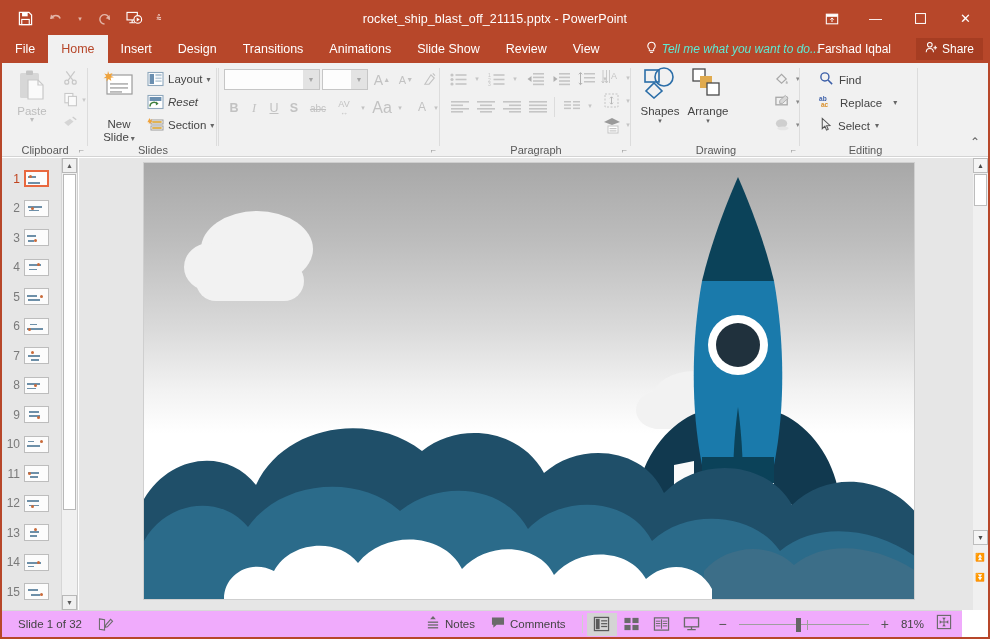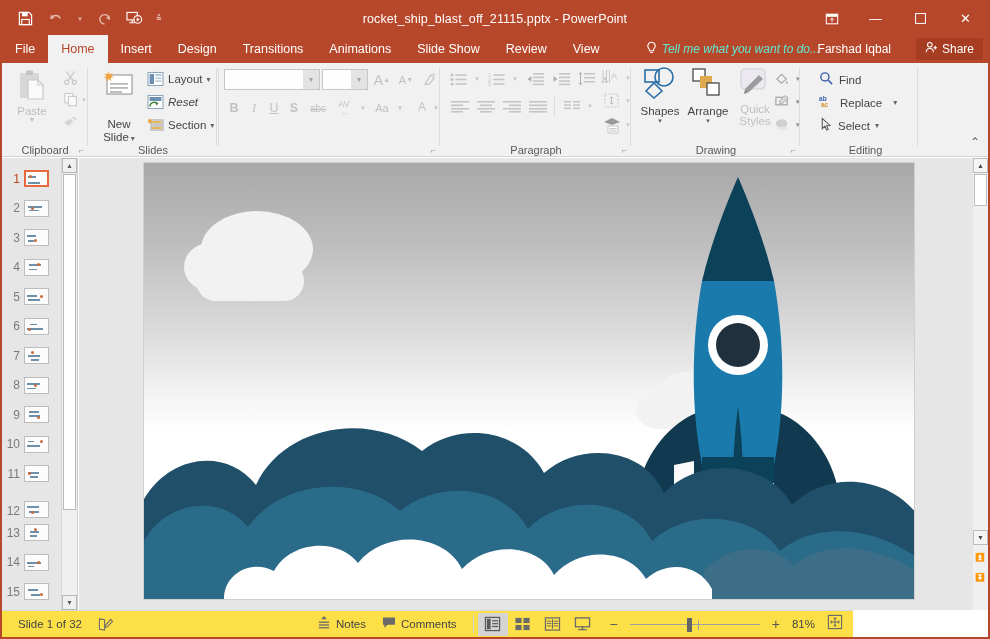--- a/index.html
+++ b/index.html
@@ -192,22 +192,22 @@
   }
   .t-blue { color:#1a6e99; }
   .t-grey { color:#6b6b6b; }
   .title-line2 {
     position:absolute; left:56px; top:182px;
     font-size:31px; font-weight:bold; color:#575757; white-space:nowrap;
   }
 
   
   .statusbar {
-    position:absolute; left:0; bottom:0; width:851px; height:27px;
-    background:#fde047; border-top:1px solid #d8d8d8;
+    position:absolute; left:0; bottom:0; width:960px; height:27px;
+    background:#f0abfc; border-top:1px solid #d8d8d8;
     display:flex; align-items:center;
   }
   .sb-text { font-size:11.5px; color:#444; }
   .sb-item { display:flex; align-items:center; gap:5px; height:27px; padding:0 8px; }
   .view-btn { width:30px; height:23px; display:flex; align-items:center; justify-content:center; }
   .view-btn.active { background:#d4d4d4; }
   .zoom-slider { position:relative; width:142px; height:27px; display:flex; align-items:center; }
   .zs-track { position:absolute; left:6px; right:6px; top:13px; height:1px; background:#9e9e9e; }
   .zs-handle { position:absolute; left:63px; top:7px; width:5px; height:14px; background:#646464; }
   .zs-mid { position:absolute; left:74px; top:9px; width:1px; height:10px; background:#9e9e9e; }
@@ -430,21 +430,21 @@
       <div class="ficon" style="left:6px; top:34px; width:20px; height:22px; font-weight:bold;">B</div>
       <div class="ficon" style="left:26px; top:34px; width:20px; height:22px; font-style:italic; font-family:'Liberation Serif',serif;">I</div>
       <div class="ficon" style="left:46px; top:34px; width:20px; height:22px; text-decoration:underline;">U</div>
       <div class="ficon" style="left:66px; top:34px; width:20px; height:22px; font-weight:bold;">S</div>
       <div class="ficon" style="left:88px; top:34px; width:24px; height:22px; font-size:10px; text-decoration:line-through;">abc</div>
       <div class="ficon" style="left:113px; top:32px; width:26px; height:24px; flex-direction:column; font-size:9px;">
         <span>AV</span>
           <span style="font-size:8px;line-height:7px;">↔</span>
       </div>
       <div class="ficon" style="left:139px; top:34px; width:12px; height:22px; font-size:7px;">▾</div>
-      <div class="ficon" style="left:152px; top:34px; width:24px; height:22px; font-size:11px;">Aa</div>
+      <div class="ficon" style="left:152px; top:34px; width:24px; height:22px; font-size:16px;">Aa</div>
       <div class="ficon" style="left:176px; top:34px; width:12px; height:22px; font-size:7px;">▾</div>
       <div class="ficon" style="left:194px; top:32px; width:20px; height:24px; flex-direction:column;">
         <span style="font-size:12px;line-height:12px;">A</span>
       </div>
       <div class="ficon" style="left:212px; top:34px; width:12px; height:22px; font-size:7px;">▾</div>
       <div class="dlg-launcher" style="right:4px;">⌐</div>
       <div class="rgroup-sep" style="right:0;"></div>
       <div class="rgroup-sep" style="left:0;"></div>
     </div>
 
@@ -586,30 +586,20 @@
         <span>
           <svg width="34" height="32" viewBox="0 0 34 32">
               <rect x="2" y="2" width="12" height="12" fill="#fff" stroke="#4a4a4a" stroke-width="1.3"></rect>
               <rect x="9" y="9" width="12" height="12" fill="#e0aa4e"></rect>
               <rect x="16" y="16" width="12" height="12" fill="#fff" stroke="#4a4a4a" stroke-width="1.3"></rect>
             </svg>
         </span>
         <span class="lbl">Arrange</span>
         <span style="font-size:7px;color:#666;">▾</span>
       </div>
-      <div class="dbig dis" style="left:98px; width:50px;">
-        <span>
-          <svg width="36" height="30" viewBox="0 0 36 30">
-              <rect x="4" y="2" width="24" height="20" rx="4" fill="#ece8ef" stroke="#d5d0da" stroke-width="1.2"></rect>
-              <path d="M8 22 L22 8 L26 12 L12 25 Z" fill="#9b9b9b"></path>
-              <path d="M8 22 L12 25 L7 27 Z" fill="#8a8a8a"></path>
-            </svg>
-        </span>
-        <span class="lbl" style="line-height:12px; text-align:center;"><span>Quick Styles</span></span>
-      </div>
       <div class="dsmall" style="left:142px; top:5px;">
         <svg width="17" height="16" viewBox="0 0 18 17">
             <path d="M3 8.5 L8 3.5 L13 8.5 L8 13 Z" fill="none" stroke="#a8a8a8" stroke-width="1.2"></path>
             <path d="M13.5 10 c1.6 2.3 1.6 3.6 0 3.6 s-1.6-1.3 0-3.6z" fill="#b8b8b8"></path>
           </svg>
         <span style="font-size:7px;color:#888;margin-left:5px;">▾</span>
       </div>
       <div class="dsmall" style="left:142px; top:28px;">
         <svg width="17" height="16" viewBox="0 0 18 17">
             <rect x="2" y="3.5" width="12" height="8" fill="none" stroke="#a8a8a8" stroke-width="1.4"></rect>
@@ -747,21 +737,21 @@
         </div>
       </div>
       <div class="thumb-row" style="top: 301px;">
         <div class="thumb-num">11</div>
         <div class="thumb-box">
           <div class="tb-line" style="left: 3px; top: 6px; width: 11px; height: 2px;"></div>
           <div class="tb-line" style="left: 5px; top: 10px; width: 8px; height: 1.6px;"></div>
           <div class="tb-dot" style="left: 3px; top: 6px; width: 3px; height: 3px; background: rgb(201, 106, 58);"></div>
         </div>
       </div>
-      <div class="thumb-row" style="top: 330.5px; align-items: flex-end;">
+      <div class="thumb-row" style="top: 330.5px;">
         <div class="thumb-num">12</div>
         <div class="thumb-box">
           <div class="tb-line" style="left: 2px; top: 4px; width: 12px; height: 2px;"></div>
           <div class="tb-line" style="left: 4px; top: 9px; width: 10px; height: 1.6px;"></div>
           <div class="tb-dot" style="left: 6px; top: 9px; width: 3px; height: 3px; background: rgb(201, 106, 58);"></div>
         </div>
       </div>
       <div class="thumb-row" style="top: 360px;">
         <div class="thumb-num">13</div>
         <div class="thumb-box">

